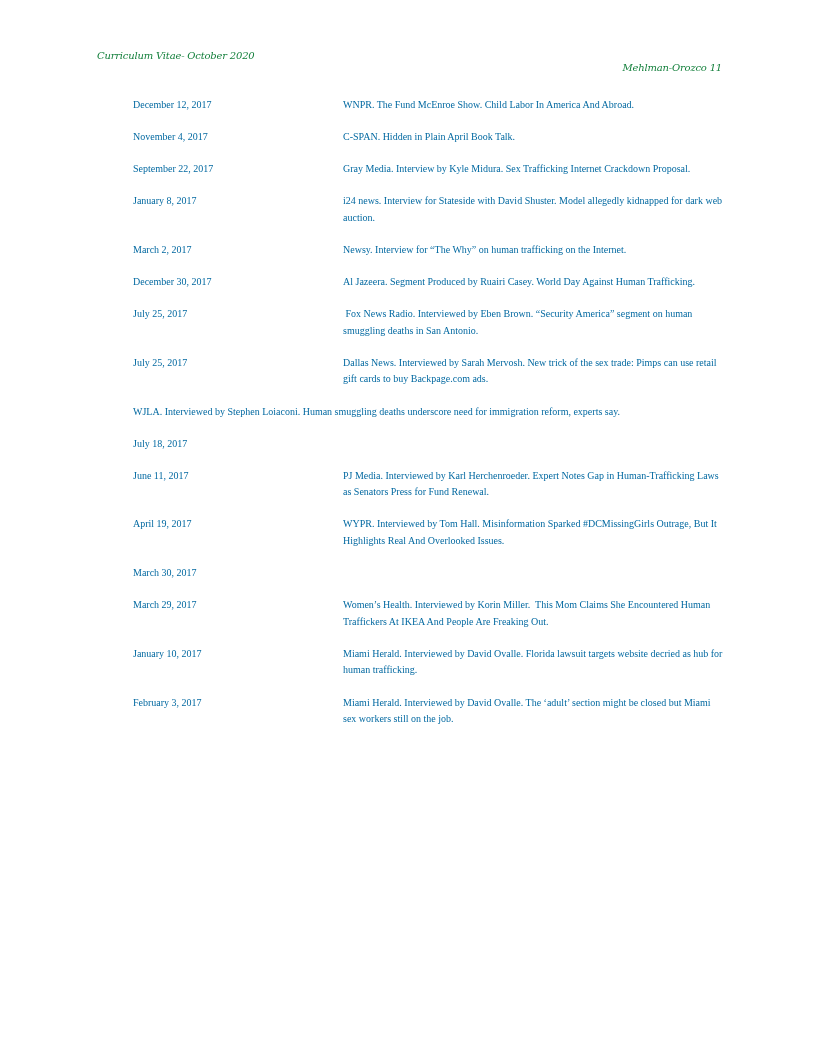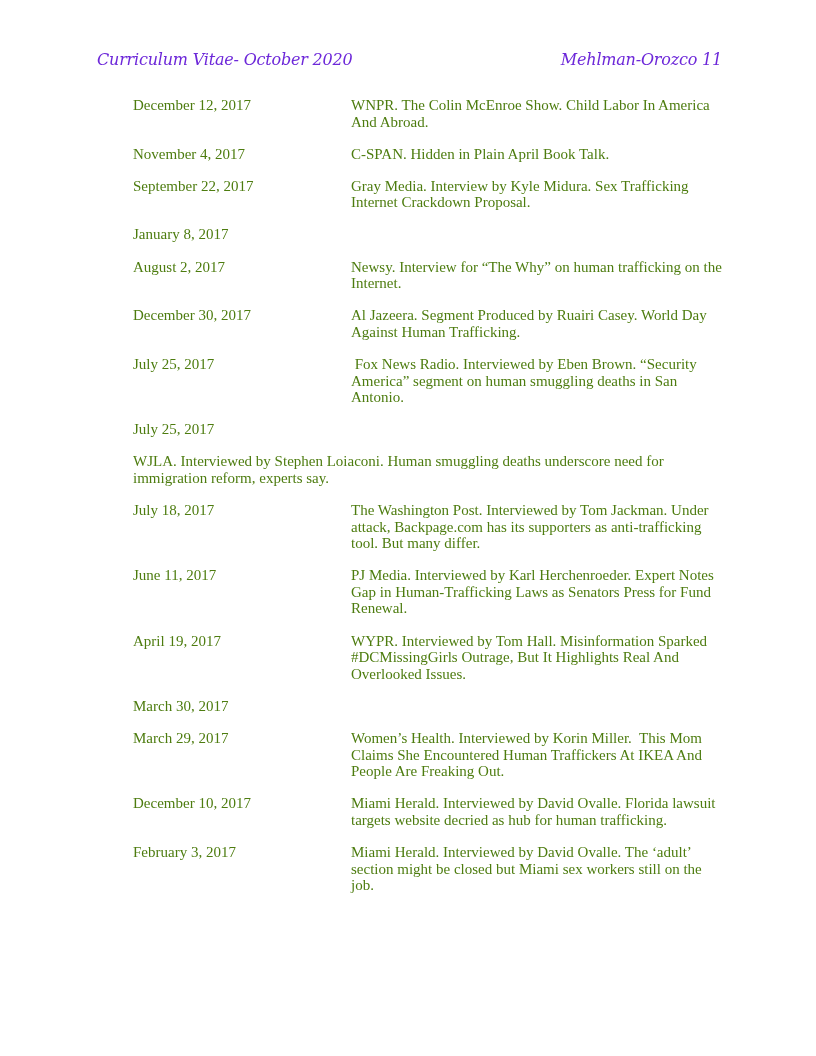--- a/index.html
+++ b/index.html
@@ -1,93 +1,94 @@
 <!DOCTYPE html>
 <html><head>
   <meta charset="utf-8">
   <style>
     html, body { margin: 0; padding: 0; background: #ffffff; }
     body { width: 816px; height: 1056px; position: relative; overflow: hidden; color: #1a1a1a; }
     .header {
       position: absolute; top: 50px; left: 97px; width: 625px; height: 22px;
-      font-family: "DejaVu Serif", serif; font-style: italic; font-size: 16px; color: #6d28d9;
+      font-family: "DejaVu Serif", serif; font-style: italic; font-size: 10px; color: #15803d;
       letter-spacing: -0.2px;
     }
     .header .left { position: absolute; left: 0; top: 0; }
-    .header .right { position: absolute; right: 0; top: 0; }
+    .header .right { position: absolute; right: 0; top: 12px; }
     .entries { position: absolute; top: 97px; left: 133px; width: 590px; }
     .entry {
       display: flex; margin-bottom: 15.5px;
-      font-family: "Liberation Serif", serif; font-size: 15px; line-height: 16.6px; color: #4d7c0f; gap: 8px;
+      font-family: "Liberation Serif", serif; font-size: 10px; line-height: 16.6px; color: #0369a1;
     }
     .entry .date { width: 210px; flex: 0 0 210px; }
     .entry .desc { flex: 1 1 auto; white-space: pre-wrap; }
   </style>
 </head>
 <body>
 
 <div class="header">
   <span class="left">Curriculum Vitae- October 2020</span>
   <span class="right">Mehlman-Orozco 11</span>
 </div>
 
 <div class="entries">
   <div class="entry">
       <span class="date">December 12, 2017</span>
-      <span class="desc">WNPR. The Colin McEnroe Show. Child Labor In America And Abroad.</span>
+      <span class="desc">WNPR. The Fund McEnroe Show. Child Labor In America And Abroad.</span>
     </div>
   <div class="entry">
       <span class="date">November 4, 2017</span>
       <span class="desc">C-SPAN. Hidden in Plain April Book Talk.</span>
     </div>
   <div class="entry">
       <span class="date">September 22, 2017</span>
       <span class="desc">Gray Media. Interview by Kyle Midura. Sex Trafficking Internet Crackdown Proposal.</span>
     </div>
   <div class="entry">
       <span class="date">January 8, 2017</span>
+      <span class="desc">i24 news. Interview for Stateside with David Shuster. Model allegedly kidnapped for dark web auction.</span>
     </div>
   <div class="entry">
-      <span class="date">August 2, 2017</span>
+      <span class="date">March 2, 2017</span>
       <span class="desc">Newsy. Interview for “The Why” on human trafficking on the Internet.</span>
     </div>
   <div class="entry">
       <span class="date">December 30, 2017</span>
       <span class="desc">Al Jazeera. Segment Produced by Ruairi Casey. World Day Against Human Trafficking.</span>
     </div>
   <div class="entry">
       <span class="date">July 25, 2017</span>
       <span class="desc"> Fox News Radio. Interviewed by Eben Brown. “Security America” segment on human smuggling deaths in San Antonio.</span>
     </div>
   <div class="entry">
       <span class="date">July 25, 2017</span>
+      <span class="desc">Dallas News. Interviewed by Sarah Mervosh. New trick of the sex trade: Pimps can use retail gift cards to buy Backpage.com ads.</span>
     </div>
   <div class="entry">
       <span class="desc">WJLA. Interviewed by Stephen Loiaconi. Human smuggling deaths underscore need for immigration reform, experts say.</span>
     </div>
   <div class="entry">
       <span class="date">July 18, 2017</span>
-      <span class="desc">The Washington Post. Interviewed by Tom Jackman. Under attack, Backpage.com has its supporters as anti-trafficking tool. But many differ.</span>
     </div>
   <div class="entry">
       <span class="date">June 11, 2017</span>
       <span class="desc">PJ Media. Interviewed by Karl Herchenroeder. Expert Notes Gap in Human-Trafficking Laws as Senators Press for Fund Renewal.</span>
     </div>
   <div class="entry">
       <span class="date">April 19, 2017</span>
       <span class="desc">WYPR. Interviewed by Tom Hall. Misinformation Sparked #DCMissingGirls Outrage, But It Highlights Real And Overlooked Issues.</span>
     </div>
   <div class="entry">
       <span class="date">March 30, 2017</span>
     </div>
   <div class="entry">
       <span class="date">March 29, 2017</span>
       <span class="desc">Women’s Health. Interviewed by Korin Miller.  This Mom Claims She Encountered Human Traffickers At IKEA And People Are Freaking Out.</span>
     </div>
   <div class="entry">
-      <span class="date">December 10, 2017</span>
+      <span class="date">January 10, 2017</span>
       <span class="desc">Miami Herald. Interviewed by David Ovalle. Florida lawsuit targets website decried as hub for human trafficking.</span>
     </div>
   <div class="entry">
       <span class="date">February 3, 2017</span>
       <span class="desc">Miami Herald. Interviewed by David Ovalle. The ‘adult’ section might be closed but Miami sex workers still on the job.</span>
     </div>
 </div>
 
 </body></html>

